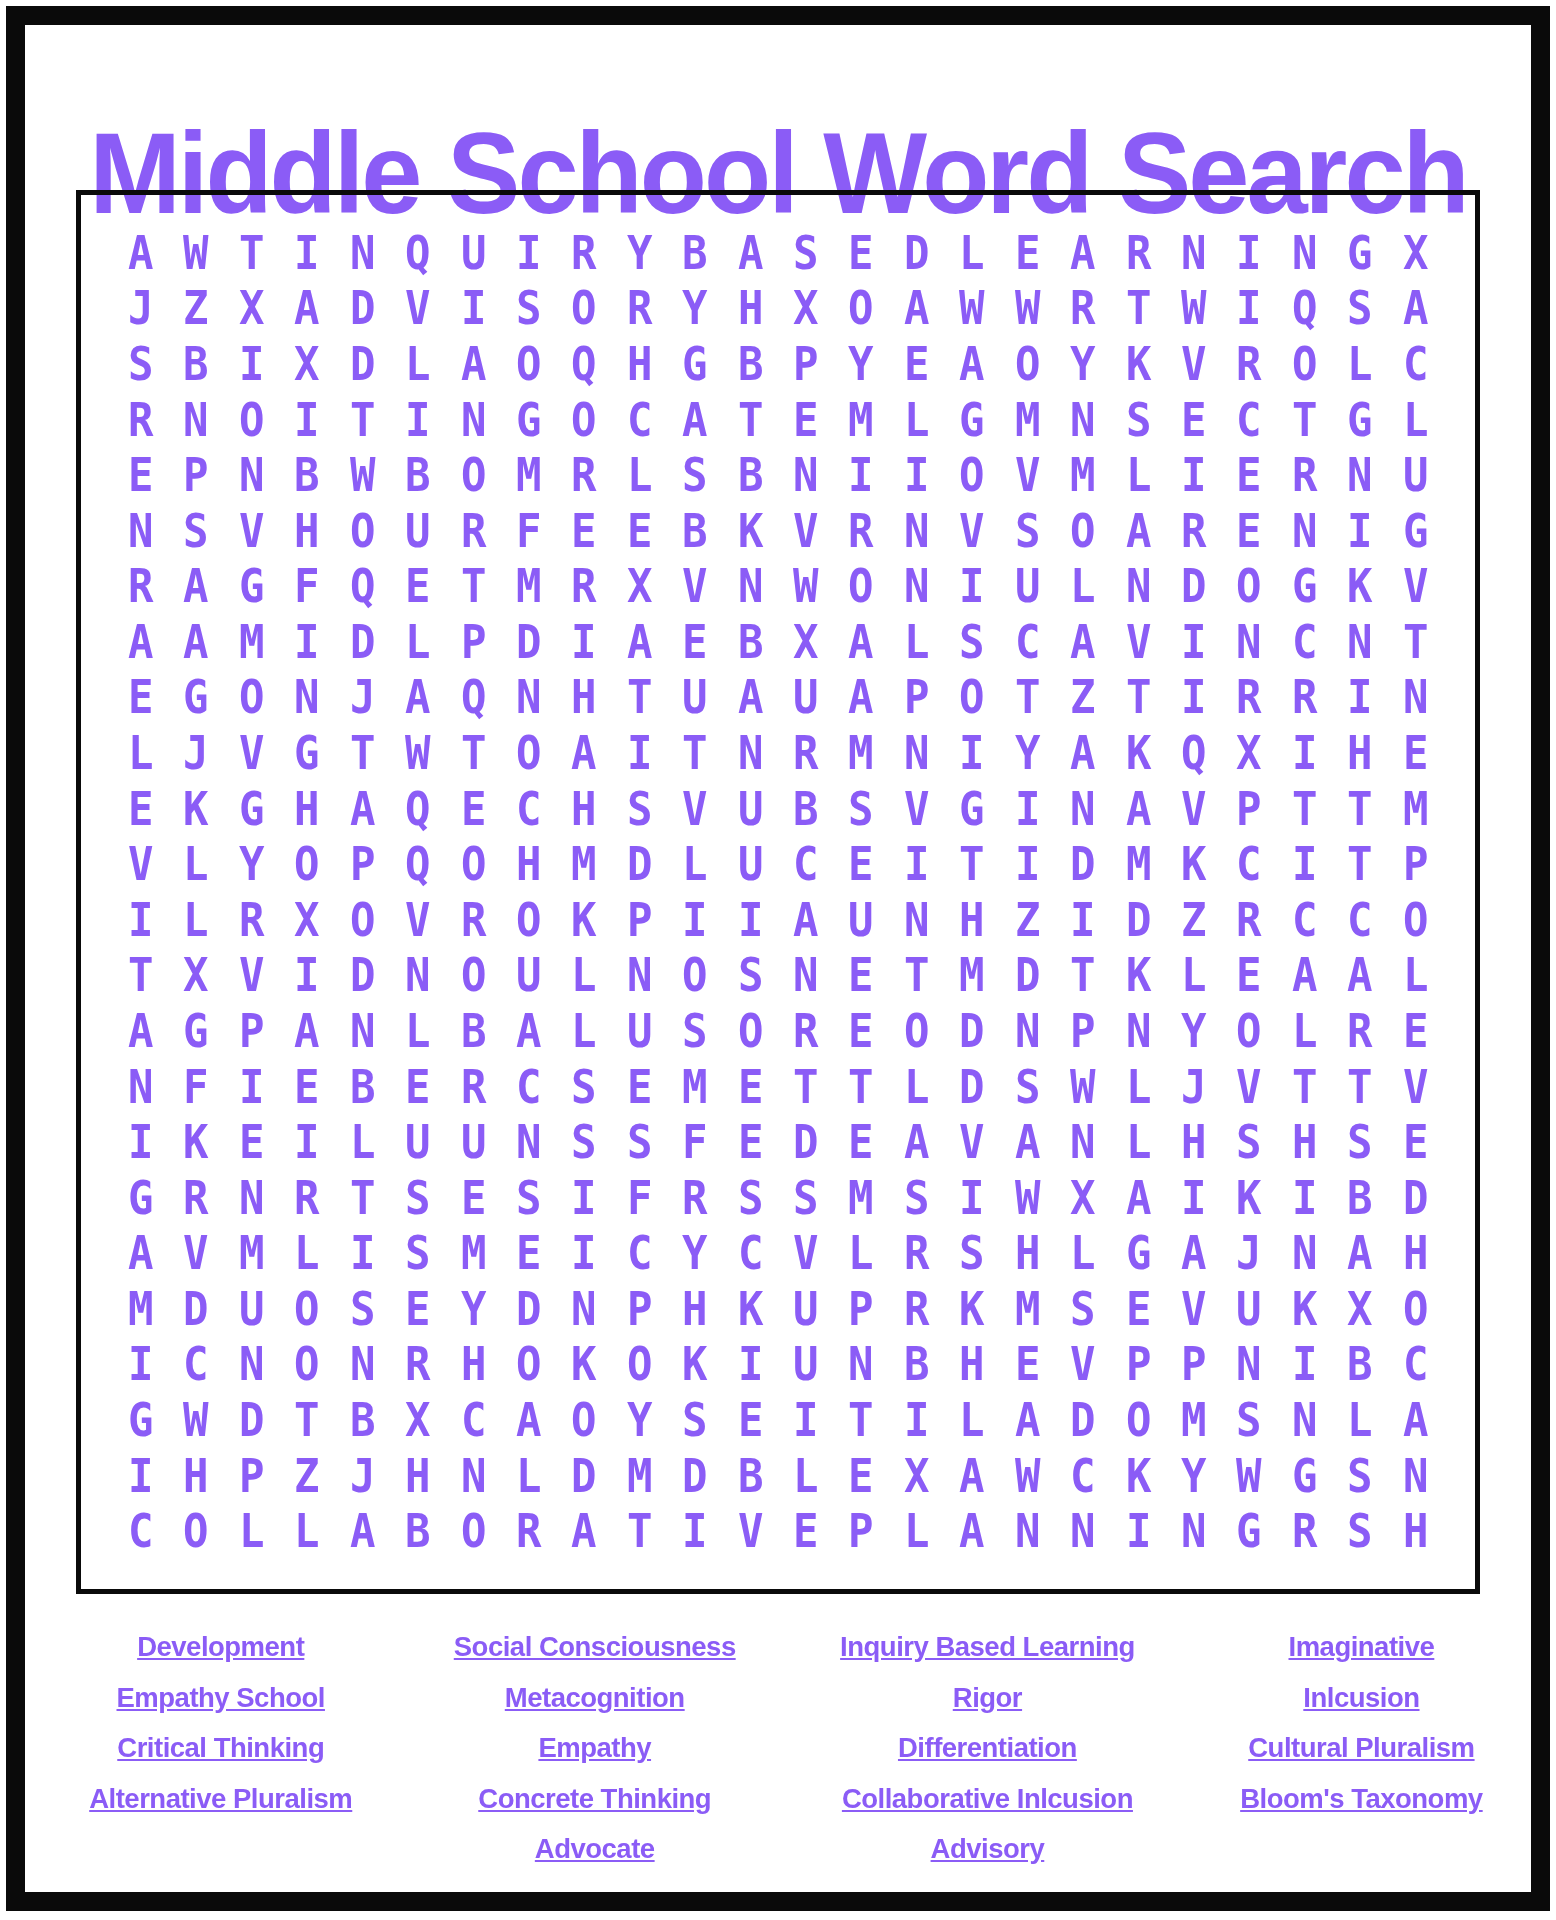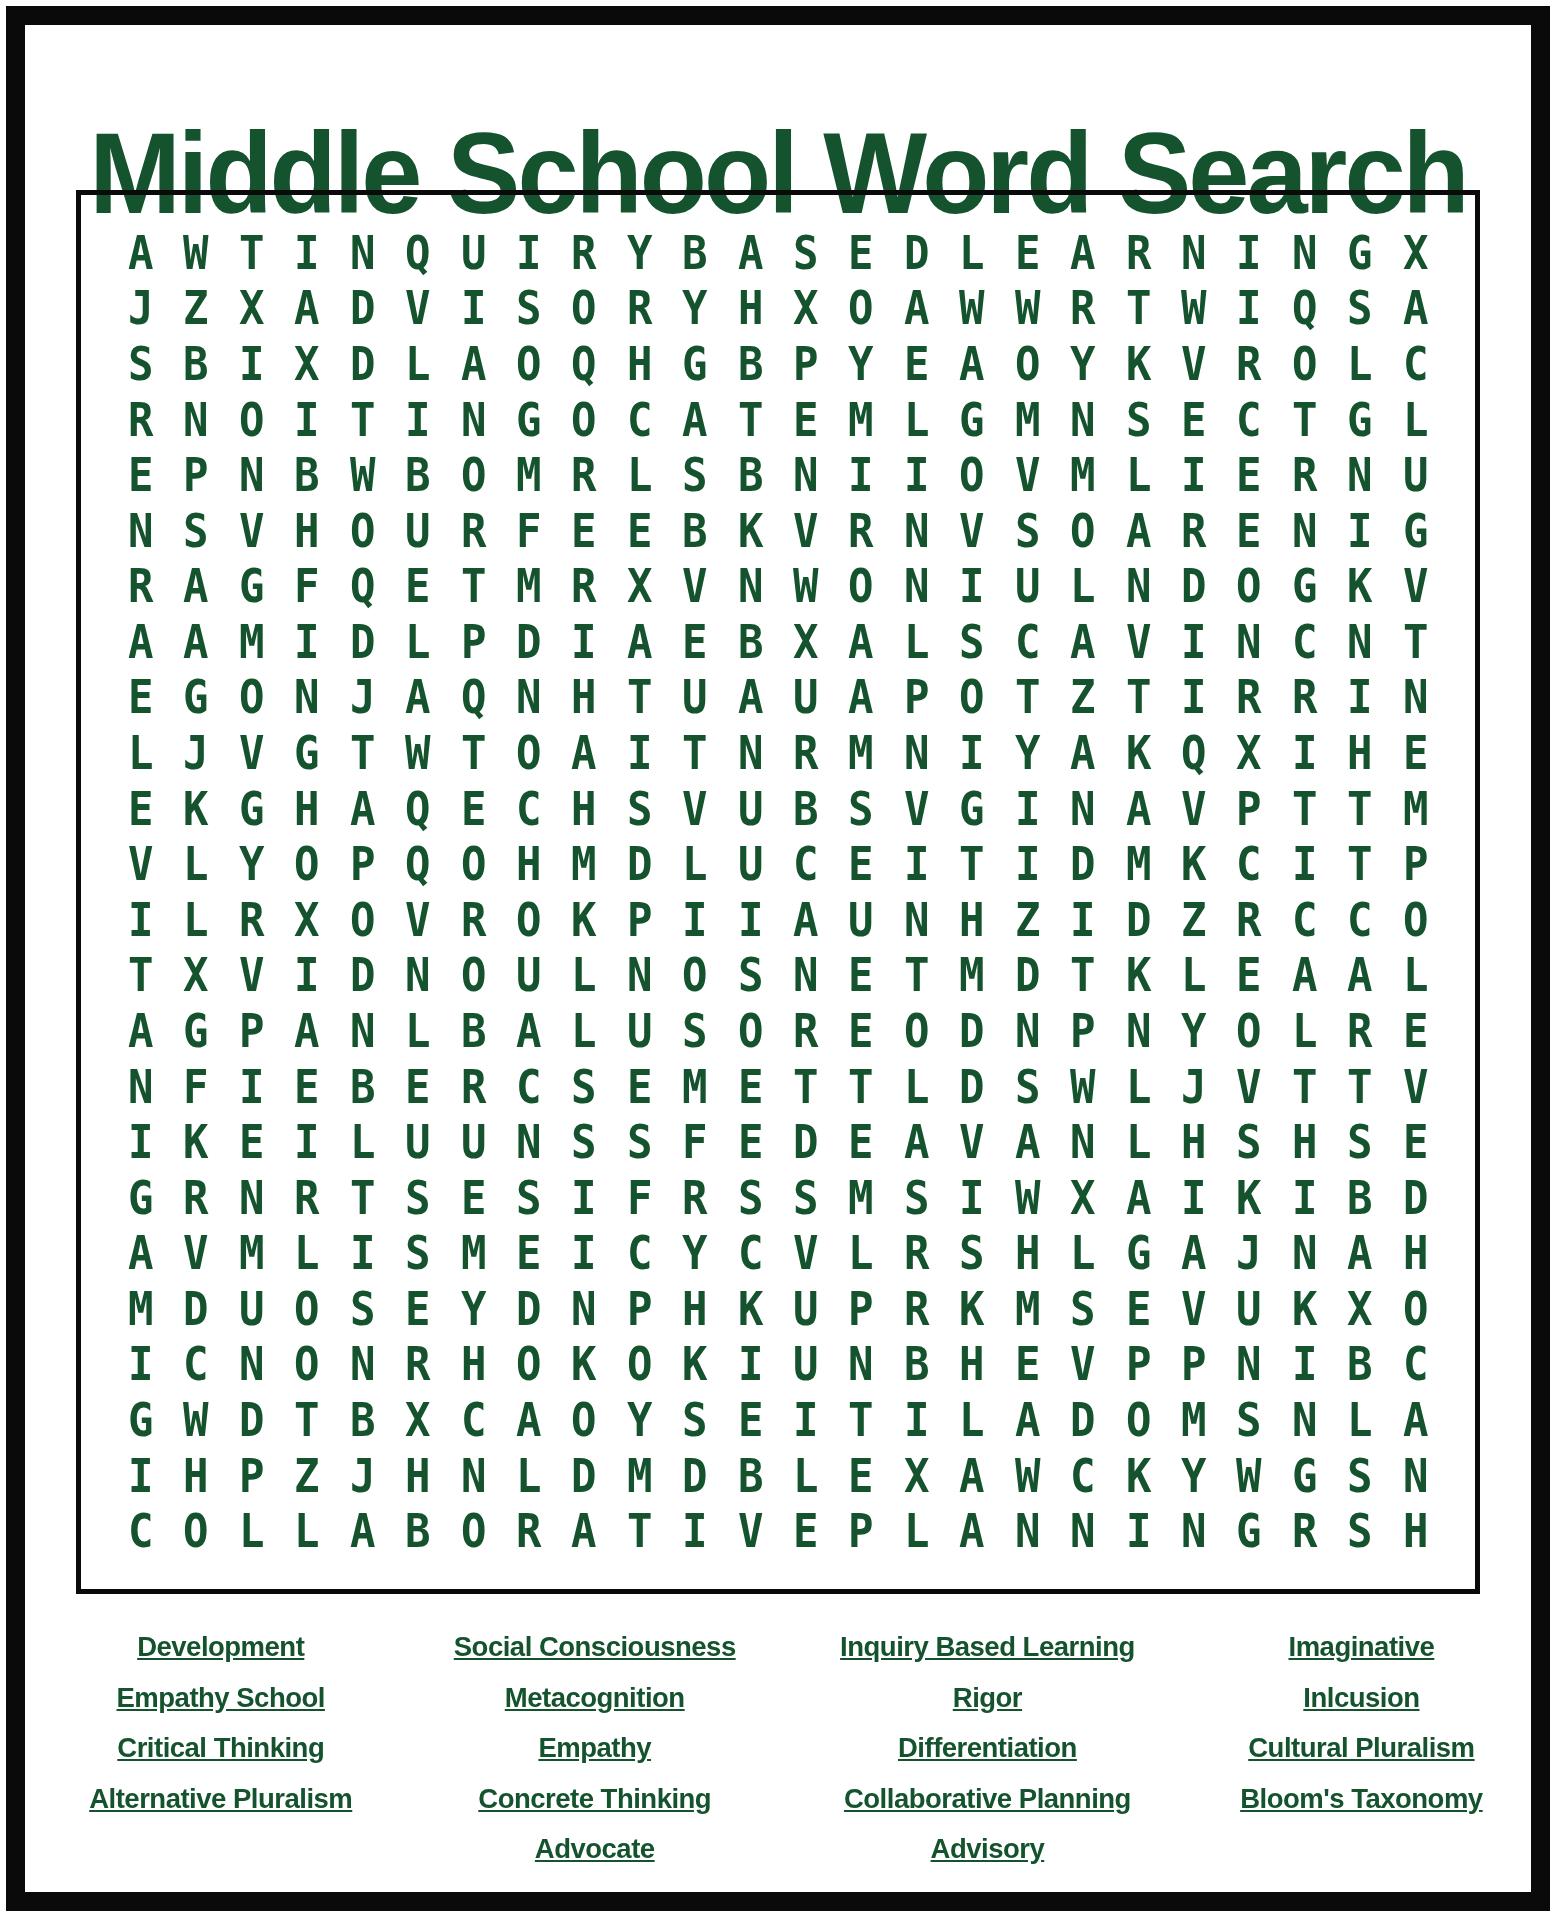--- a/index.html
+++ b/index.html
@@ -6,21 +6,21 @@
     margin: 0;
     padding: 0;
     background: #ffffff;
   }
   .page {
     position: relative;
     width: 1556px;
     height: 1920px;
     background: #ffffff;
     font-family: "Liberation Sans", sans-serif;
-    color: #14532d;
+    color: #8b5cf6;
     overflow: hidden;
   }
   .outer-frame {
     position: absolute;
     top: 6px; left: 6px; right: 6px; bottom: 9px;
     border: 19px solid #0a0a0a;
     pointer-events: none;
   }
   .title {
     position: absolute;
@@ -677,21 +677,21 @@
         <div class="word-item">Social Consciousness</div>
         <div class="word-item">Metacognition</div>
         <div class="word-item">Empathy</div>
         <div class="word-item">Concrete Thinking</div>
         <div class="word-item">Advocate</div>
       </div>
       <div class="word-column">
         <div class="word-item">Inquiry Based Learning</div>
         <div class="word-item">Rigor</div>
         <div class="word-item">Differentiation</div>
-        <div class="word-item">Collaborative Planning</div>
+        <div class="word-item">Collaborative Inlcusion</div>
         <div class="word-item">Advisory</div>
       </div>
       <div class="word-column">
         <div class="word-item">Imaginative</div>
         <div class="word-item">Inlcusion</div>
         <div class="word-item">Cultural Pluralism</div>
         <div class="word-item">Bloom's Taxonomy</div>
       </div>
     </div>
 </div>

